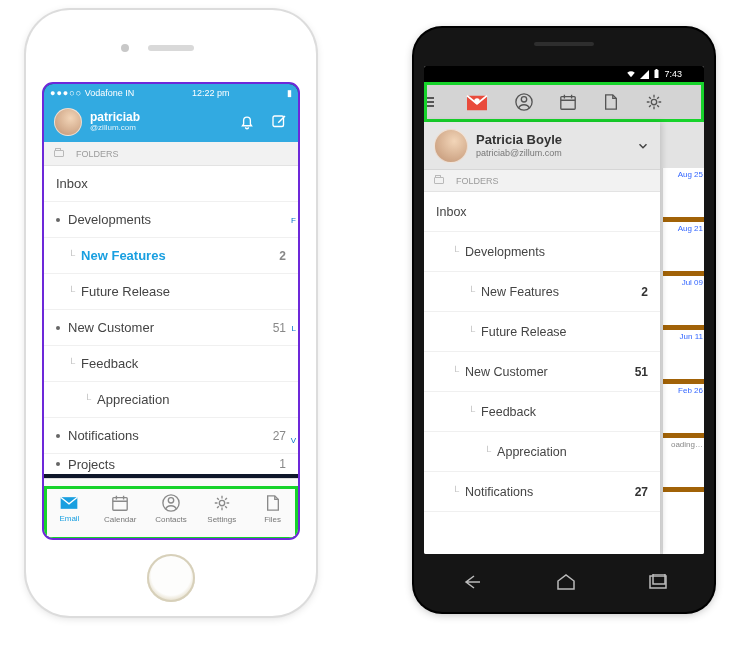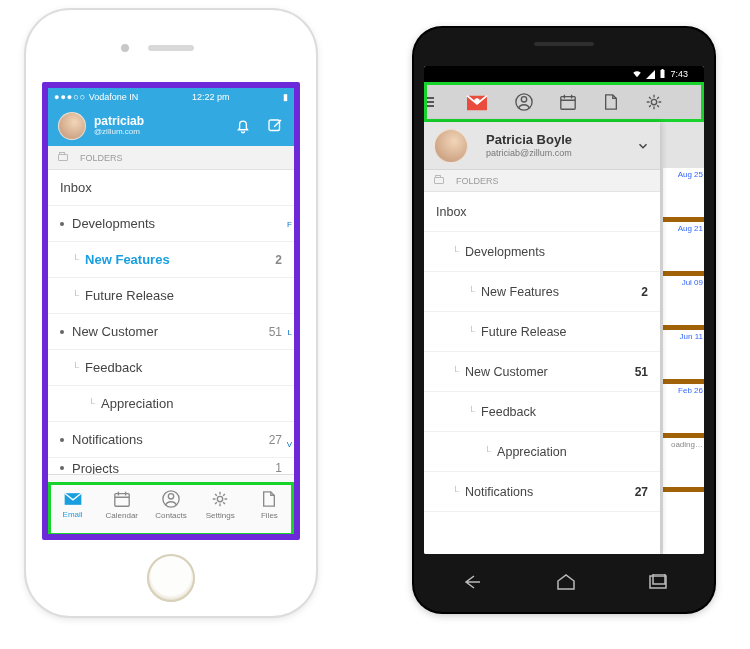--- a/index.html
+++ b/index.html
@@ -2,21 +2,21 @@
 <html><head>
 <meta charset="utf-8">
 <style>
 *{box-sizing:border-box;margin:0;padding:0;font-family:-apple-system,Helvetica,Arial,sans-serif}
 body{background:#fff;width:750px;height:649px;position:relative}
 .stage{position:relative;width:750px;height:649px}
 
 .iphone{position:absolute;left:26px;top:10px;width:290px;height:606px;border-radius:44px;background:#fff;box-shadow:0 0 0 2px #dcdcdc,0 2px 8px rgba(0,0,0,.15)}
 .iphone .speaker{position:absolute;top:35px;left:50%;transform:translateX(-50%);width:46px;height:6px;border-radius:3px;background:#d9d9d9}
 .iphone .camera{position:absolute;top:34px;left:95px;width:8px;height:8px;border-radius:50%;background:#c8c8c8}
-.iphone .screen{position:absolute;left:16px;right:16px;top:72px;bottom:76px;background:#bef264;border:6px solid #6d28d9;border-radius:2px;overflow:hidden}
+.iphone .screen{position:absolute;left:16px;right:16px;top:72px;bottom:76px;background:#0f172a;border:2px solid #6d28d9;border-radius:11px;overflow:hidden}
 .iphone .homebtn{position:absolute;bottom:14px;left:50%;transform:translateX(-50%);width:48px;height:48px;border-radius:50%;background:radial-gradient(circle at 50% 45%,#fdfdfc 0 55%,#e7e0cd 70%,#cfc6ab 100%);box-shadow:inset 0 0 0 2px #d7d0ba}
 
 
 .ios-status{height:18px;background:#32aae1;display:flex;align-items:center;justify-content:space-between;padding:0 6px;font-size:9px;color:#fff;font-family:Helvetica}
 .ios-dots{letter-spacing:1px}
 .ios-header{height:40px;background:#32aae1;display:flex;align-items:center;padding:0 10px;color:#fff;position:relative}
 .avatar{width:28px;height:28px;border-radius:50%;background:radial-gradient(circle at 60% 35%,#f2d5b8,#c09272);margin-right:8px;border:1px solid rgba(255,255,255,.6)}
 .ios-userbox{display:flex;flex-direction:column;line-height:1.1}
 .ios-user{font-size:12px;font-weight:700}
 .ios-domain{font-size:8px;opacity:.85}
@@ -43,28 +43,28 @@
 .tabitem{flex:1;display:flex;flex-direction:column;align-items:center;justify-content:center;font-size:8px;color:#777;gap:3px}
 .tabitem.active{color:#199fe0}
 .ios-hl{position:absolute;left:0;right:0;bottom:-2px;height:54px;border:3px solid #17d32b;pointer-events:none}
 
 
 .android{position:absolute;left:414px;top:28px;width:300px;height:584px;background:#151515;border-radius:28px;box-shadow:0 0 0 2px #000,0 2px 10px rgba(0,0,0,.3)}
 .android .earpiece{position:absolute;top:14px;left:50%;transform:translateX(-50%);width:60px;height:4px;background:#2e2e2e;border-radius:2px}
 .android .screen{position:absolute;left:10px;right:10px;top:38px;bottom:58px;background:#e3e3e3;border-radius:2px;overflow:hidden}
 .android .navbar{position:absolute;left:10px;right:10px;bottom:10px;height:40px;display:flex;justify-content:space-around;align-items:center}
 
-.and-status{height:16px;background:#000;color:#fff;font-size:9px;display:flex;align-items:center;justify-content:flex-end;padding-right:16px;gap:4px}
+.and-status{height:16px;background:#000;color:#fff;font-size:9px;display:flex;align-items:center;justify-content:flex-end;padding-right:22px;gap:4px}
 .and-toolbar{height:40px;background:#d4d4d4;display:flex;align-items:center;justify-content:space-between;padding:0 6px;position:relative}
 .and-toolbar .tb-icons{display:flex;gap:26px;align-items:center;justify-content:center;flex:1}
 .and-burger{position:absolute;left:-2px;width:12px;display:flex;flex-direction:column;gap:2px}
 .and-burger span{height:2px;background:#555}
 .and-toolbar-hl{position:absolute;inset:0;border:3px solid #17d32b;pointer-events:none}
 
-.and-user{height:48px;background:#e6e6e6;display:flex;align-items:center;padding:0 10px;gap:10px;border-bottom:1px solid #d6d6d6}
+.and-user{height:48px;background:#e6e6e6;display:flex;align-items:center;padding:0 10px;border-bottom:1px solid #d6d6d6}
 .and-user .avatar{width:34px;height:34px}
 .and-userbox{display:flex;flex-direction:column;line-height:1.15}
 .and-name{font-size:13px;font-weight:700;color:#333}
 .and-email{font-size:9px;color:#777}
 .and-user .chev{margin-left:auto;color:#555;font-size:14px}
 
 
 .and-body{position:relative;height:calc(100% - 16px - 40px)}
 .and-maillist{position:absolute;right:0;top:46px;bottom:0;width:42px;background:#fff;border-left:1px solid #ddd;display:flex;flex-direction:column}
 .mailitem{flex:0 0 auto;height:54px;border-bottom:5px solid #a16207;font-size:8px;color:#36f;display:flex;align-items:flex-start;justify-content:flex-end;padding:2px 1px;text-align:center}

